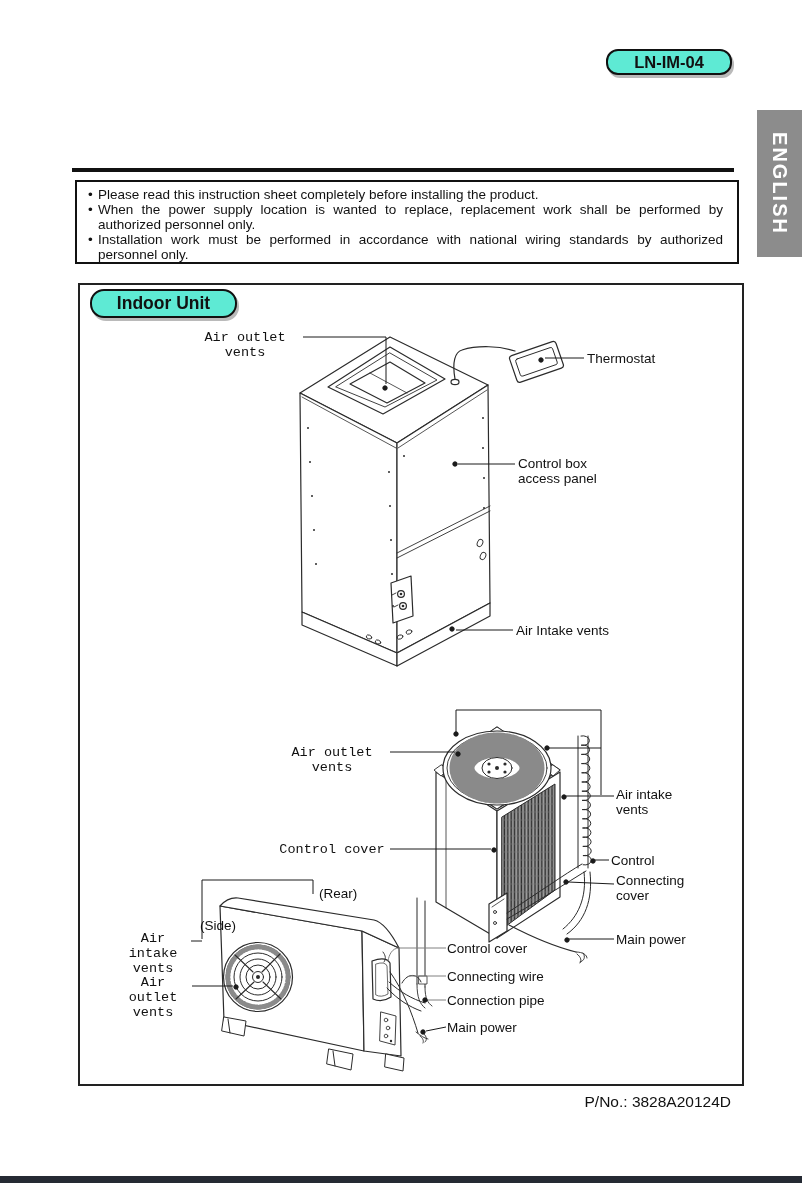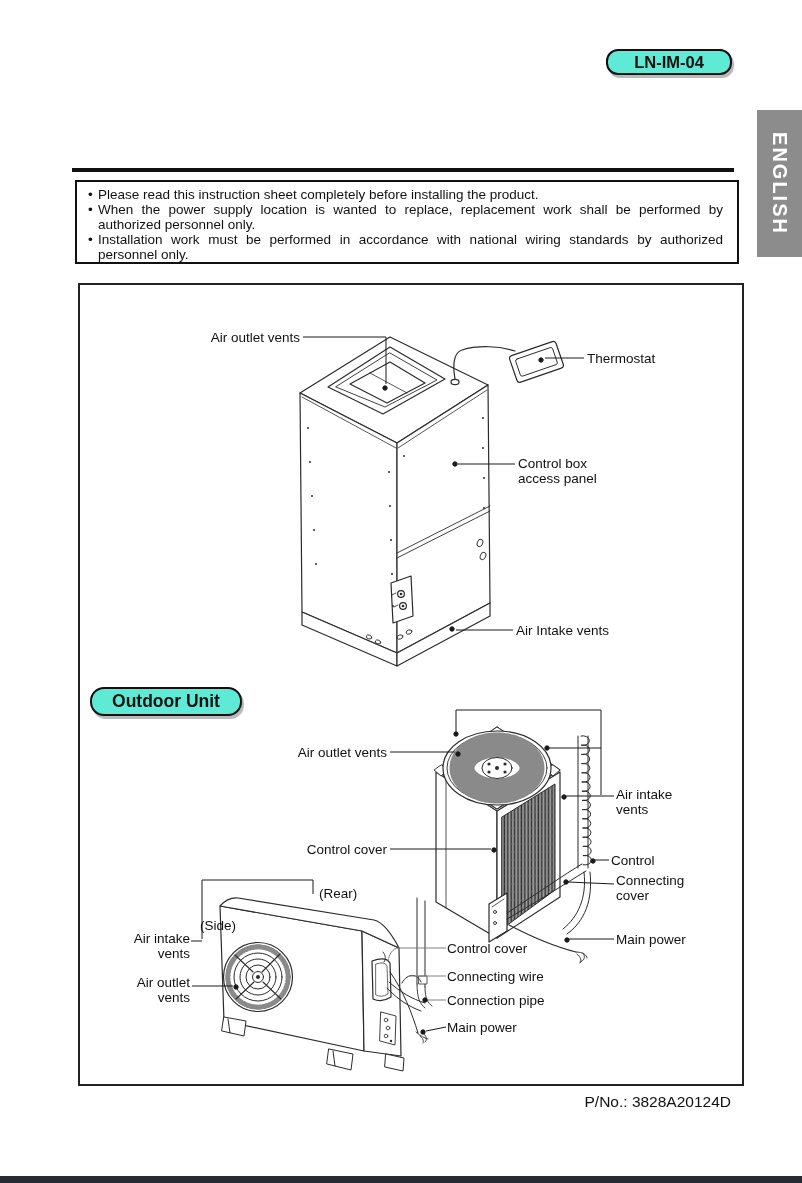--- a/index.html
+++ b/index.html
@@ -26,21 +26,21 @@
   #notice{left:75px;top:180px;width:664px;height:84px;border:2px solid #111;
           box-sizing:border-box;padding:5px 14px 0 10px;}
   .notice-item{position:relative;padding-left:11px;font-size:13.5px;line-height:15px;
                text-align:justify;}
   .notice-item .bullet{position:absolute;left:1px;top:0;}
   
   #diagram-box{left:78px;top:283px;width:666px;height:803px;border:2px solid #222;box-sizing:border-box;}
   
   #art{left:0;top:0;width:802px;height:1183px;z-index:2;}
   .label{position:absolute;font-size:13.5px;line-height:15px;white-space:pre-line;z-index:3;}
-  .r{text-align:right;}
+  .r{text-align:center;font-family:Liberation Mono, monospace;}
   
   #pno{left:444px;top:1093px;width:287px;text-align:right;font-size:15.5px;}
   #footer-bar{left:0;top:1176px;width:802px;height:7px;background:#252a33;}
 </style>
 </head>
 <body>
 
 <div class="page">
 
   <div class="pill abs" id="doc-code">LN-IM-04</div>
@@ -60,21 +60,21 @@
       <span class="bullet">•</span>
       <span>When the power supply location is wanted to replace, replacement work shall be performed by authorized personnel only.</span>
     </div>
     <div class="notice-item">
       <span class="bullet">•</span>
       <span>Installation work must be performed in accordance with national wiring standards by authorized personnel only.</span>
     </div>
   </div>
 
   <div class="abs" id="diagram-box"></div>
-  <div class="pill" id="outdoor-pill">Outdoor Unit</div>
+  <div class="pill" id="indoor-pill">Indoor Unit</div>
 
   <svg class="abs" id="art" viewBox="0 0 802 1183">
     <defs>
       <pattern id="grille" patternUnits="userSpaceOnUse" width="3.4" height="8">
         <rect width="3.4" height="8" fill="#9f9f9f"></rect>
         <path d="M1.2,0 V8" stroke="#2e2e2e" stroke-width="1.5"></path>
         <path d="M0,4 H3.4" stroke="#787878" stroke-width="0.5"></path>
       </pattern>
     </defs>
 

